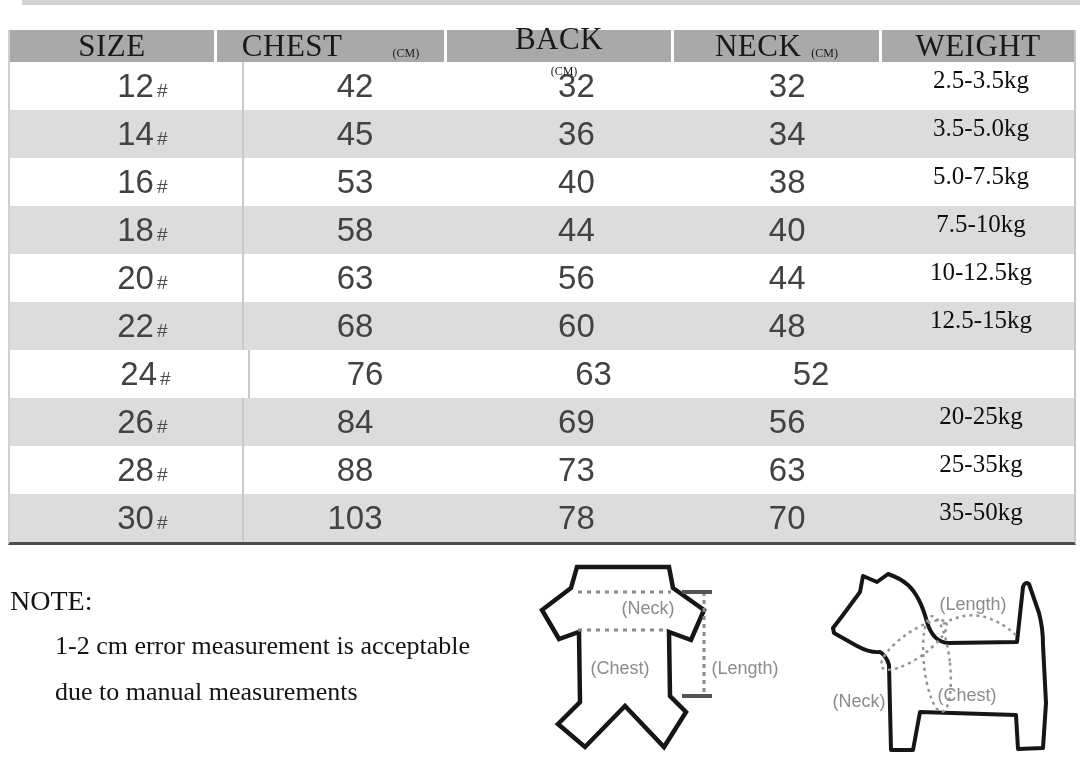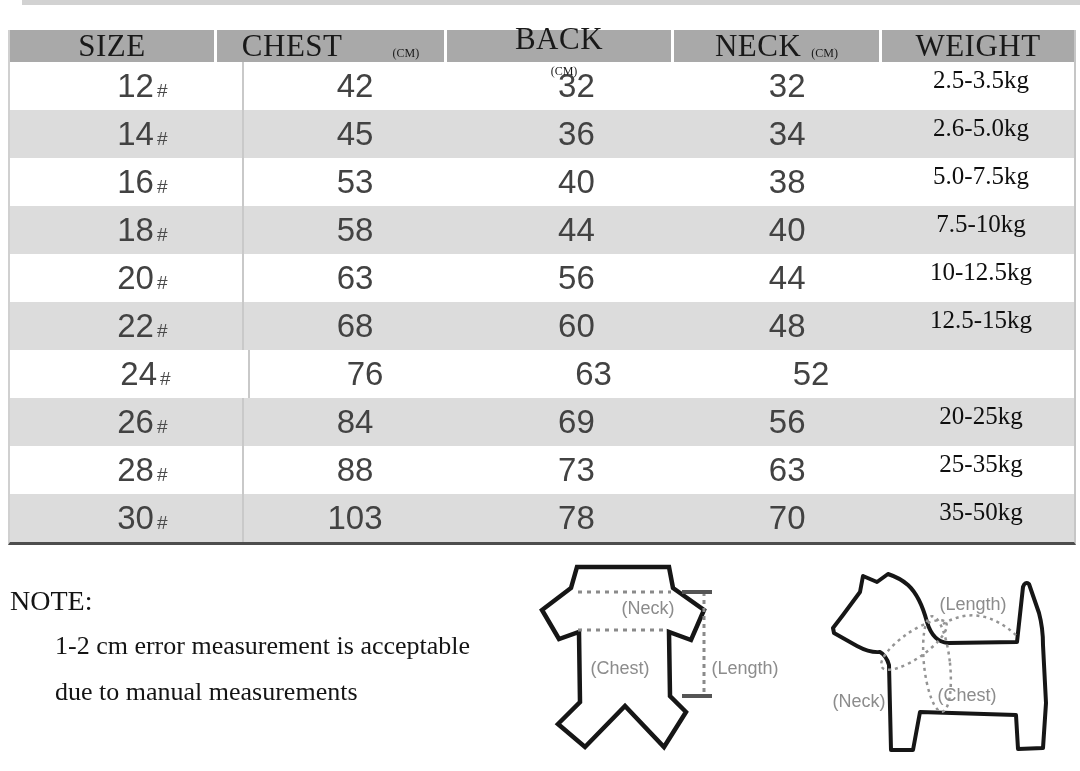--- a/index.html
+++ b/index.html
@@ -98,21 +98,21 @@
       <div class="cell c2">
           <span class="num">45</span>
         </div>
       <div class="cell c3">
           <span class="num">36</span>
         </div>
       <div class="cell c4">
           <span class="num">34</span>
         </div>
       <div class="cell c5">
-          <span class="wt">2.6-5.0kg</span>
+          <span class="wt">3.5-5.0kg</span>
         </div>
     </div>
     <div class="row">
       <div class="cell c1">
           <span class="num">16</span>
           <span class="hash">#</span>
         </div>
       <div class="cell c2">
           <span class="num">53</span>
         </div>

